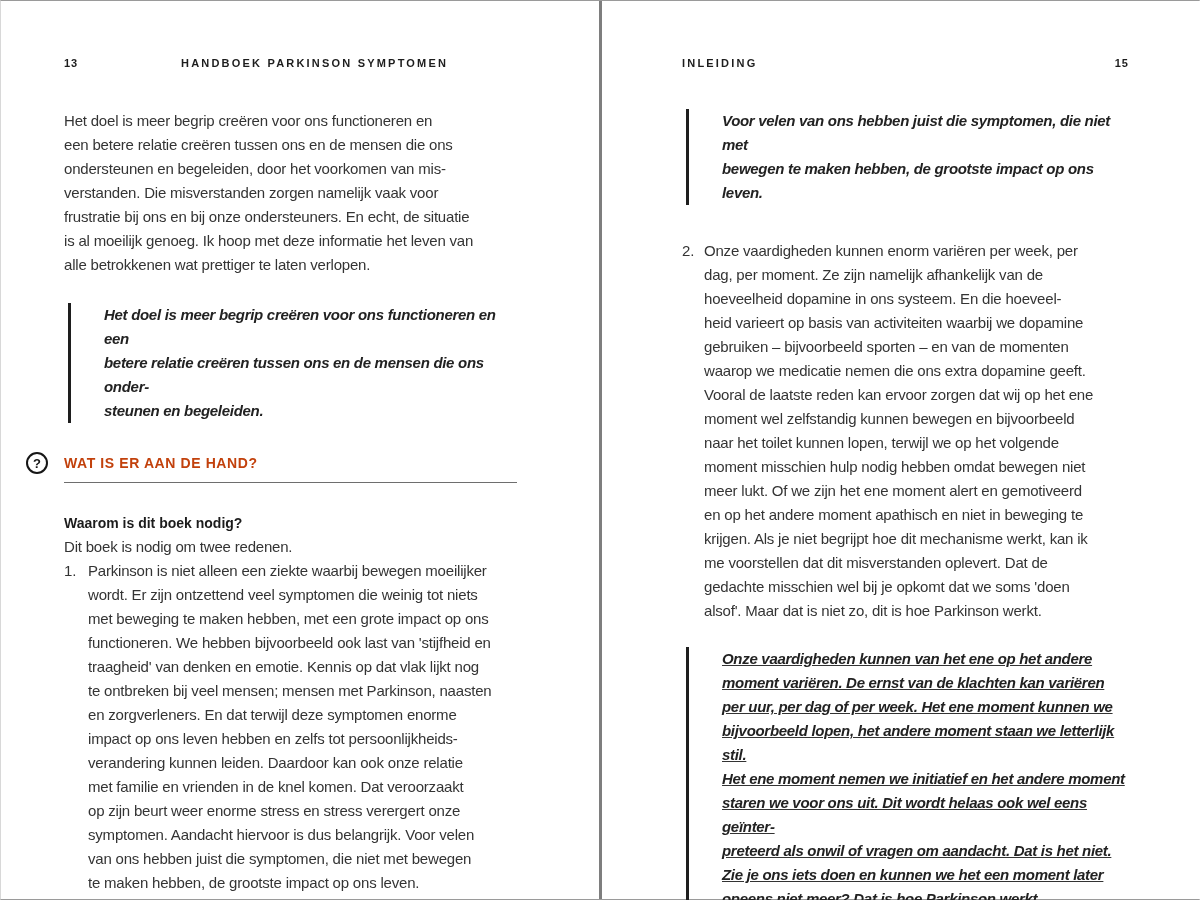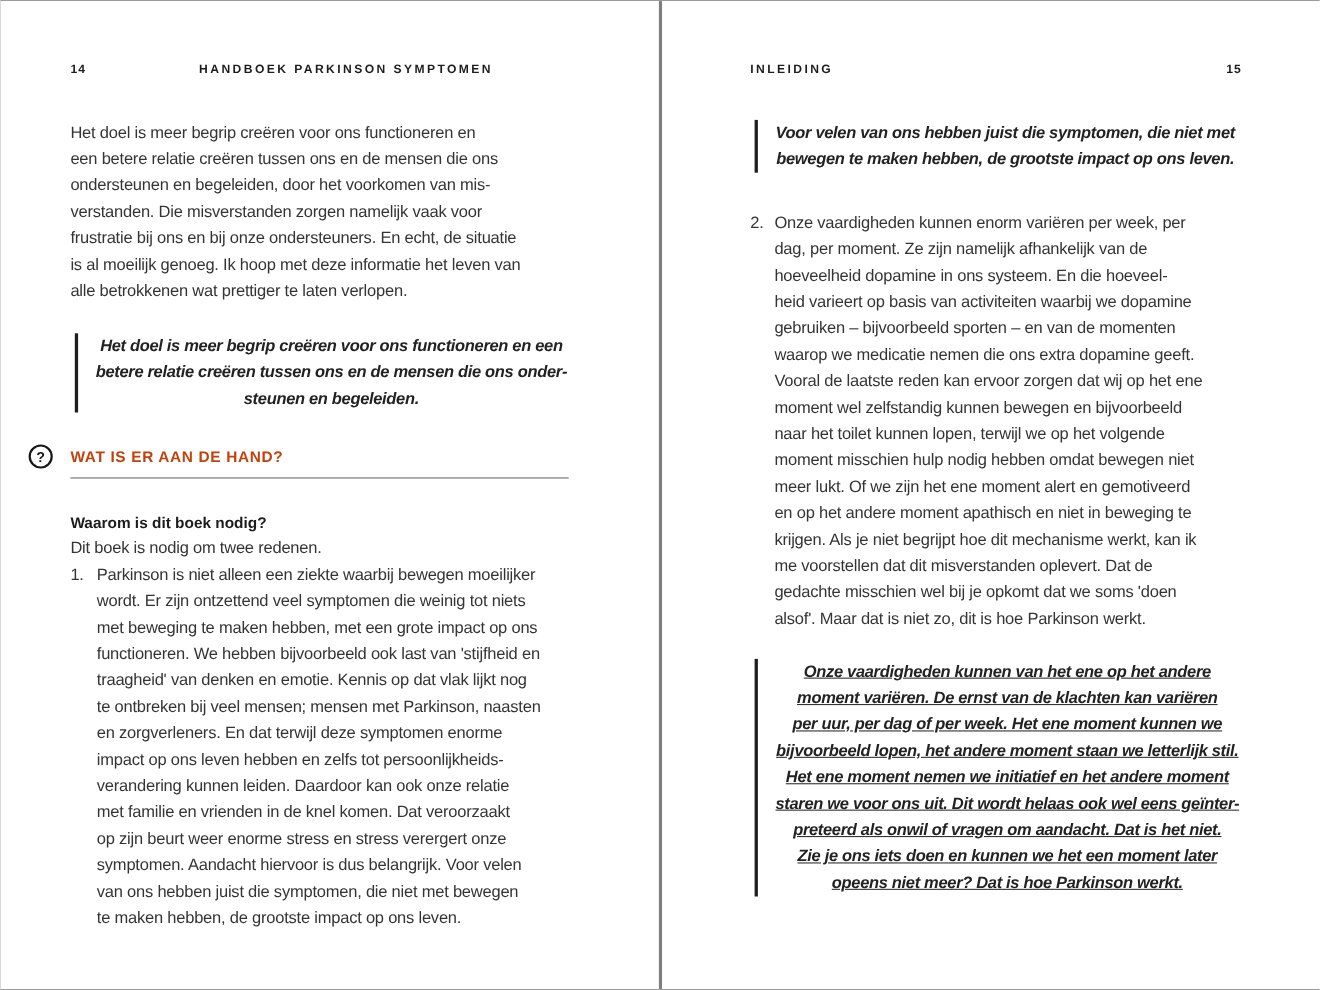--- a/index.html
+++ b/index.html
@@ -76,22 +76,21 @@
     flex: 0 0 3px;
     margin-left: 4px;
   }
   .pull-quote .quote-text {
     font-size: 15px;
     line-height: 24px;
     font-weight: 700;
     font-style: italic;
     letter-spacing: -0.3px;
     color: #222222;
-    padding-left: 16px;
-    text-align: center;
+    padding-left: 33px;
   }
 
   .section-heading {
     position: relative;
     margin-top: 32px;
     padding-bottom: 11px;
     border-bottom: 1.5px solid #6e6e6e;
   }
   .section-heading h2 {
     font-size: 14px;
@@ -144,21 +143,21 @@
   .page.right .pull-quote.bottom { margin-top: 24px; text-decoration: underline; }
 </style>
 </head>
 <body>
 
 <div class="spread">
 
   <div class="page left">
 
     <div class="running-header">
-      <span class="pagenum">14</span>
+      <span class="pagenum">13</span>
       <span class="book-title">HANDBOEK PARKINSON SYMPTOMEN</span>
     </div>
 
     <p class="body-text lines intro">Het doel is meer begrip creëren voor ons functioneren en
 een betere relatie creëren tussen ons en de mensen die ons
 ondersteunen en begeleiden, door het voorkomen van mis-
 verstanden. Die misverstanden zorgen namelijk vaak voor
 frustratie bij ons en bij onze ondersteuners. En echt, de situatie
 is al moeilijk genoeg. Ik hoop met deze informatie het leven van
 alle betrokkenen wat prettiger te laten verlopen.</p>

